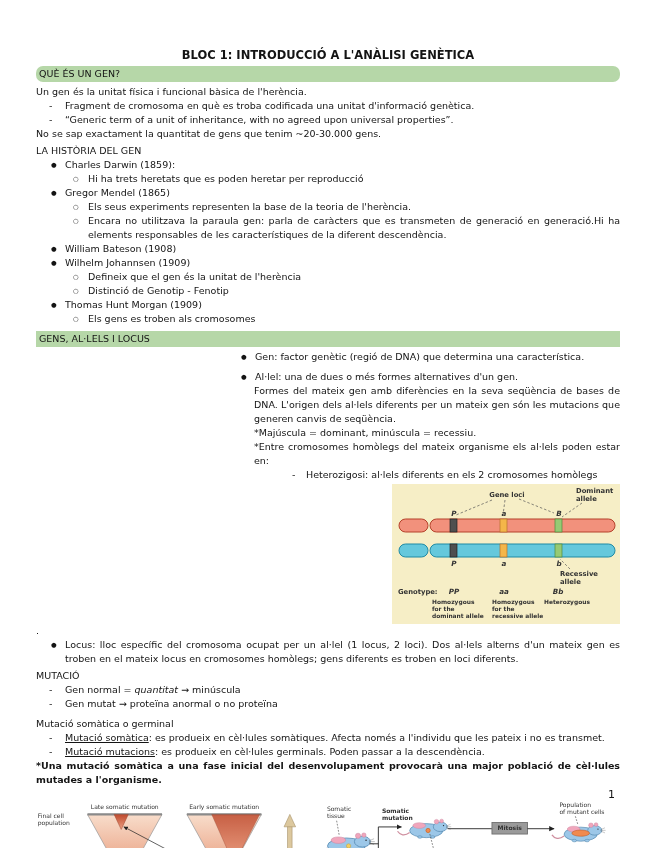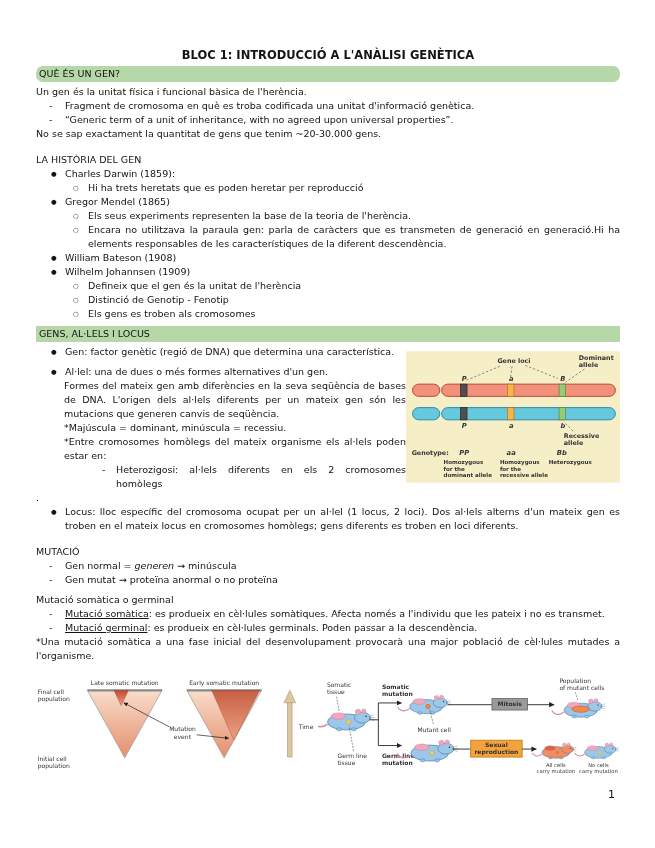--- a/index.html
+++ b/index.html
@@ -3,40 +3,40 @@
 <meta charset="utf-8">
 <style>
   html,body{margin:0;padding:0;background:#e8e8e8;}
   .page{
     position:relative;width:655px;height:848px;margin:0 auto;background:#ffffff;
     font-family:"DejaVu Sans","Liberation Sans",sans-serif;font-size:9.5px;line-height:14px;color:#141414;
     box-sizing:border-box;padding:48px 35px 12px 36px;overflow:hidden;
   }
   .title{font-size:11.5px;font-weight:bold;text-align:center;line-height:15px;margin-bottom:3px;}
   .bar{background:#b6d7a8;padding:1px 3px;margin:5px 0 3px 0;}
-  .heading{margin-top:12px;}
+  .heading{margin-top:3px;}
   .subheading{margin-top:6px;}
   .li{display:flex;}
   .li .mk{flex:none;line-height:14px;}
   .li .txt{flex:1;text-align:justify;}
   .d1 .mk{margin-left:13px;width:16px;}
   .d1 .mk::before{content:"-";}
   .b1 .mk{margin-left:15px;width:14px;font-size:6.5px;}
   .b1 .mk::before{content:"●";}
   .b2 .mk{margin-left:37px;width:15px;font-size:6.5px;}
   .b2 .mk::before{content:"○";}
   .d2 .mk{margin-left:66px;width:14px;}
   .d2 .mk::before{content:"-";}
   .gap6{height:6px;}
-  .cols{display:flex;align-items:flex-start;}
+  .cols{display:flex;align-items:flex-end;flex-direction:column;}
   .leftcol{width:394px;}
   .jpara{padding-left:28px;text-align:justify;}
   .und{text-decoration:underline;}
   .it{font-style:italic;}
-  .justify{text-align:justify;}
+  .justify{text-align:justify;font-weight:bold;}
   .figrow{display:flex;margin-top:6px;}
   .fig-tri{width:318px;}
   .fig-mice{width:340px;margin-left:auto;}
   .fig-loci{width:228px;height:140px;margin-left:auto;margin-top:2px;}
   .pagenum{position:absolute;right:40px;top:788px;font-size:11px;}
   svg text{font-family:"DejaVu Sans","Liberation Sans",sans-serif;fill:#333;}
   .ft{font-size:6.8px;}
   .ft8{font-size:7.2px;}
   .fb{font-weight:bold;}
   .fi{font-style:italic;}
@@ -93,20 +93,24 @@
       <span class="mk"></span>
       <span class="txt">Wilhelm Johannsen (1909)</span>
     </div>
   <div class="li b2">
       <span class="mk"></span>
       <span class="txt">Defineix que el gen és la unitat de l'herència</span>
     </div>
   <div class="li b2">
       <span class="mk"></span>
       <span class="txt">Distinció de Genotip - Fenotip</span>
+    </div>
+  <div class="li b1">
+      <span class="mk"></span>
+      <span class="txt">Thomas Hunt Morgan (1909)</span>
     </div>
   <div class="li b2">
       <span class="mk"></span>
       <span class="txt">Els gens es troben als cromosomes</span>
     </div>
 
   <div class="bar">GENS, AL·LELS I LOCUS</div>
 
   <div class="cols">
     <div class="leftcol">
@@ -182,35 +186,35 @@
 
   <div>.</div>
   <div class="li b1">
       <span class="mk"></span>
       <span class="txt">Locus: lloc específic del cromosoma ocupat per un al·lel (1 locus, 2 loci). Dos al·lels alterns d'un mateix gen es troben en el mateix locus en cromosomes homòlegs; gens diferents es troben en loci diferents.</span>
     </div>
 
   <div class="heading">MUTACIÓ</div>
   <div class="li d1">
       <span class="mk"></span>
-      <span class="txt"><span>Gen normal = </span><span class="it">generen</span><span> → minúscula</span></span>
+      <span class="txt"><span>Gen normal = </span><span class="it">quantitat</span><span> → minúscula</span></span>
     </div>
   <div class="li d1">
       <span class="mk"></span>
       <span class="txt">Gen mutat → proteïna anormal o no proteïna</span>
     </div>
 
   <div class="subheading">Mutació somàtica o germinal</div>
   <div class="li d1">
       <span class="mk"></span>
       <span class="txt"><span class="und">Mutació somàtica</span><span>: es produeix en cèl·lules somàtiques. Afecta només a l'individu que les pateix i no es transmet.</span></span>
     </div>
   <div class="li d1">
       <span class="mk"></span>
-      <span class="txt"><span class="und">Mutació germinal</span><span>: es produeix en cèl·lules germinals. Poden passar a la descendència.</span></span>
+      <span class="txt"><span class="und">Mutació mutacions</span><span>: es produeix en cèl·lules germinals. Poden passar a la descendència.</span></span>
     </div>
   <div class="justify">*Una mutació somàtica a una fase inicial del desenvolupament provocarà una major població de cèl·lules mutades a l'organisme.</div>
 
   <div class="figrow">
 
     <svg width="0" height="0" style="position:absolute">
       <defs>
         <marker id="arr" markerWidth="7" markerHeight="7" refX="5.5" refY="3" orient="auto">
           <path d="M0,0 L6,3 L0,6 z" fill="#222"></path>
         </marker>

